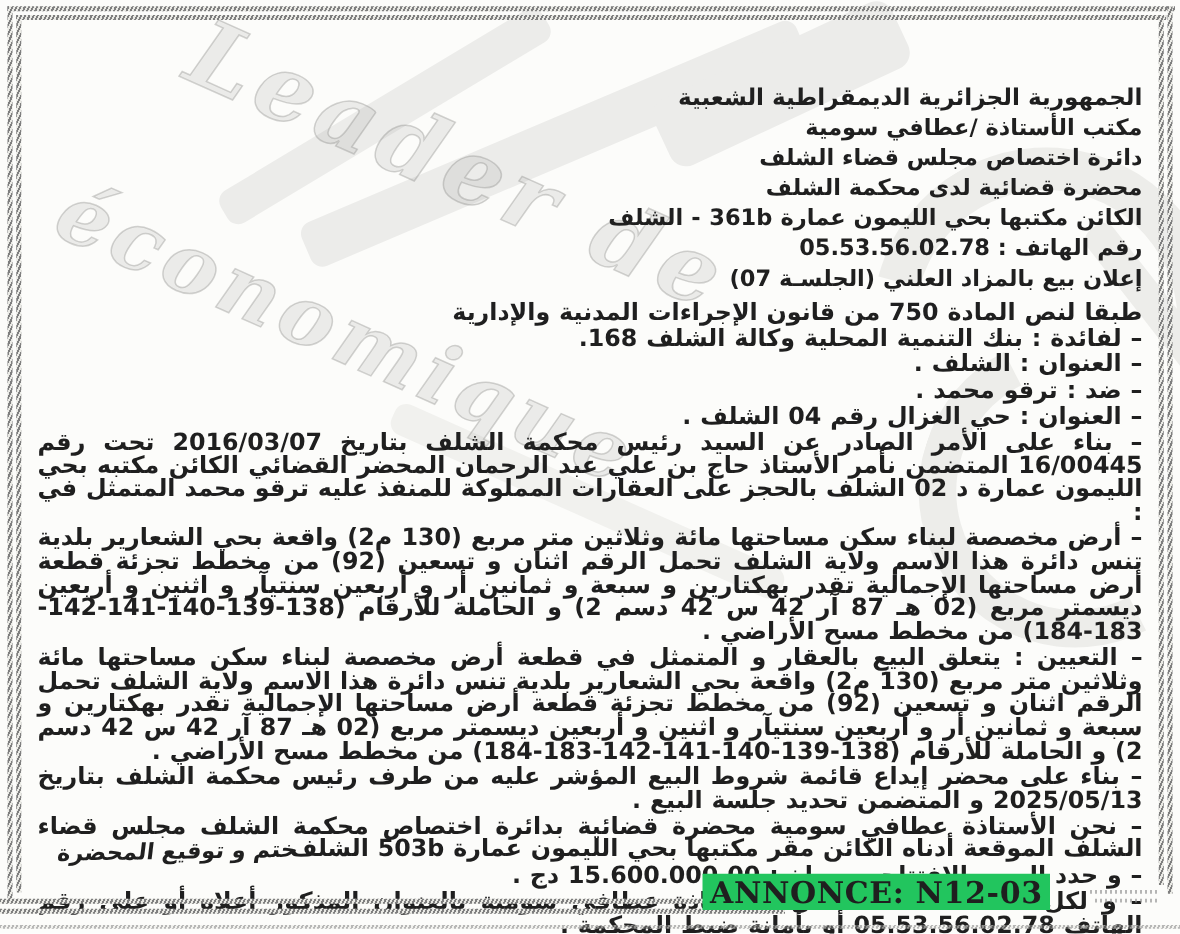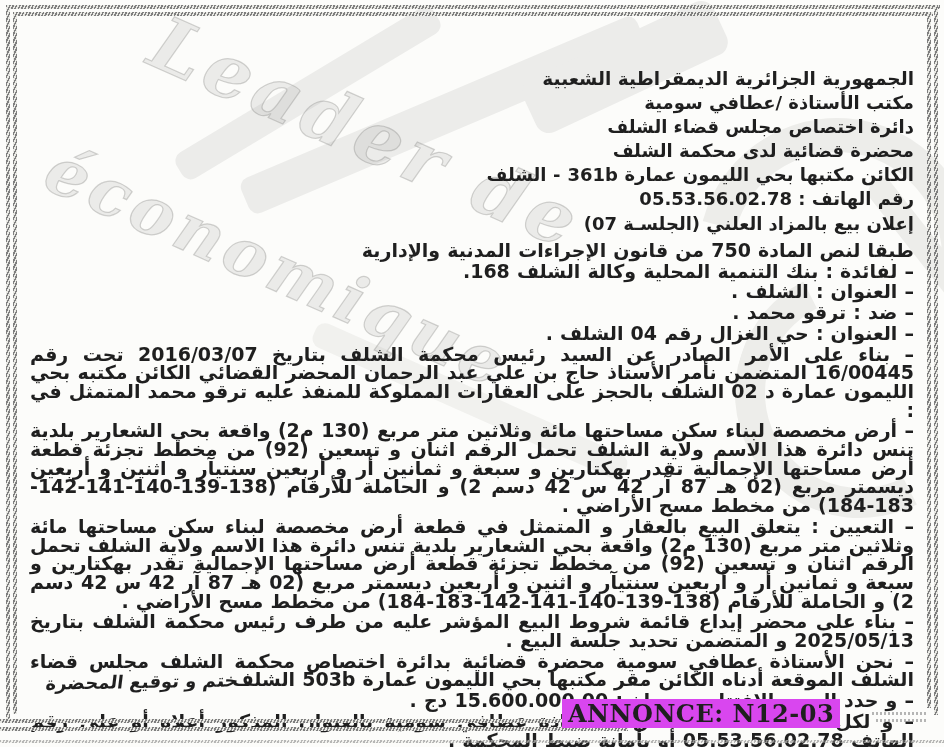--- a/index.html
+++ b/index.html
@@ -68,21 +68,21 @@
   
   .signature {
     position:absolute; left:46px; top:671px; z-index:2;
     font-size:18px; font-weight:bold;
     transform:skewX(-8deg) rotate(-1deg);
   }
   .annonce {
     position:absolute; left:562px; top:699px; z-index:4;
     direction:ltr; font-family:"DejaVu Serif", serif;
     font-weight:bold; font-size:24px; letter-spacing:0.5px;
-    background:#d946ef; padding:0 6px;
+    background:#22c55e; padding:0 6px;
   }
   .micro-noise {
     position:absolute; z-index:4; height:3px; width:56px; opacity:.65;
     background:repeating-linear-gradient(90deg, #8f8f8f 0 2px, transparent 2px 4px);
   }
   .mn1 { left:872px; top:712px; }
   .mn2 { left:876px; top:719px; width:50px; }
 </style>
 </head>
 <body>

